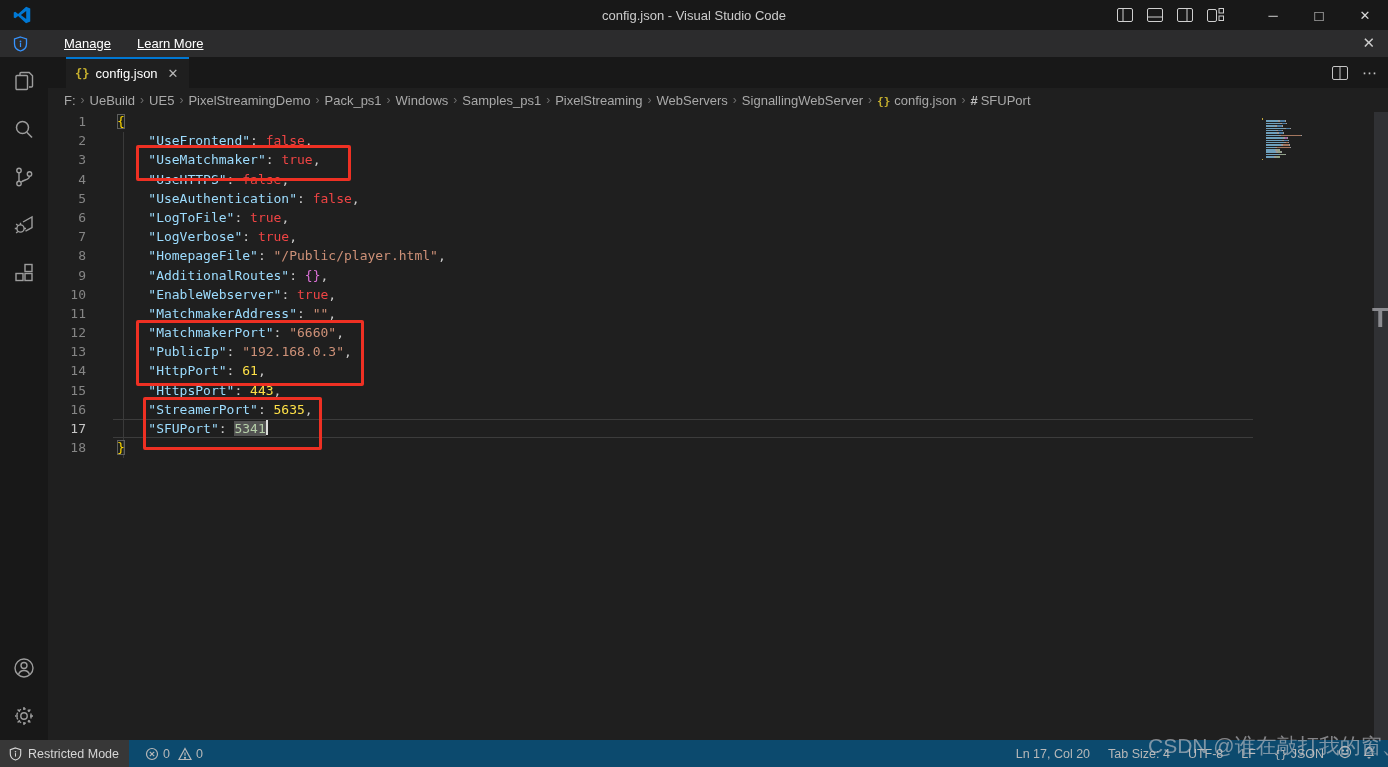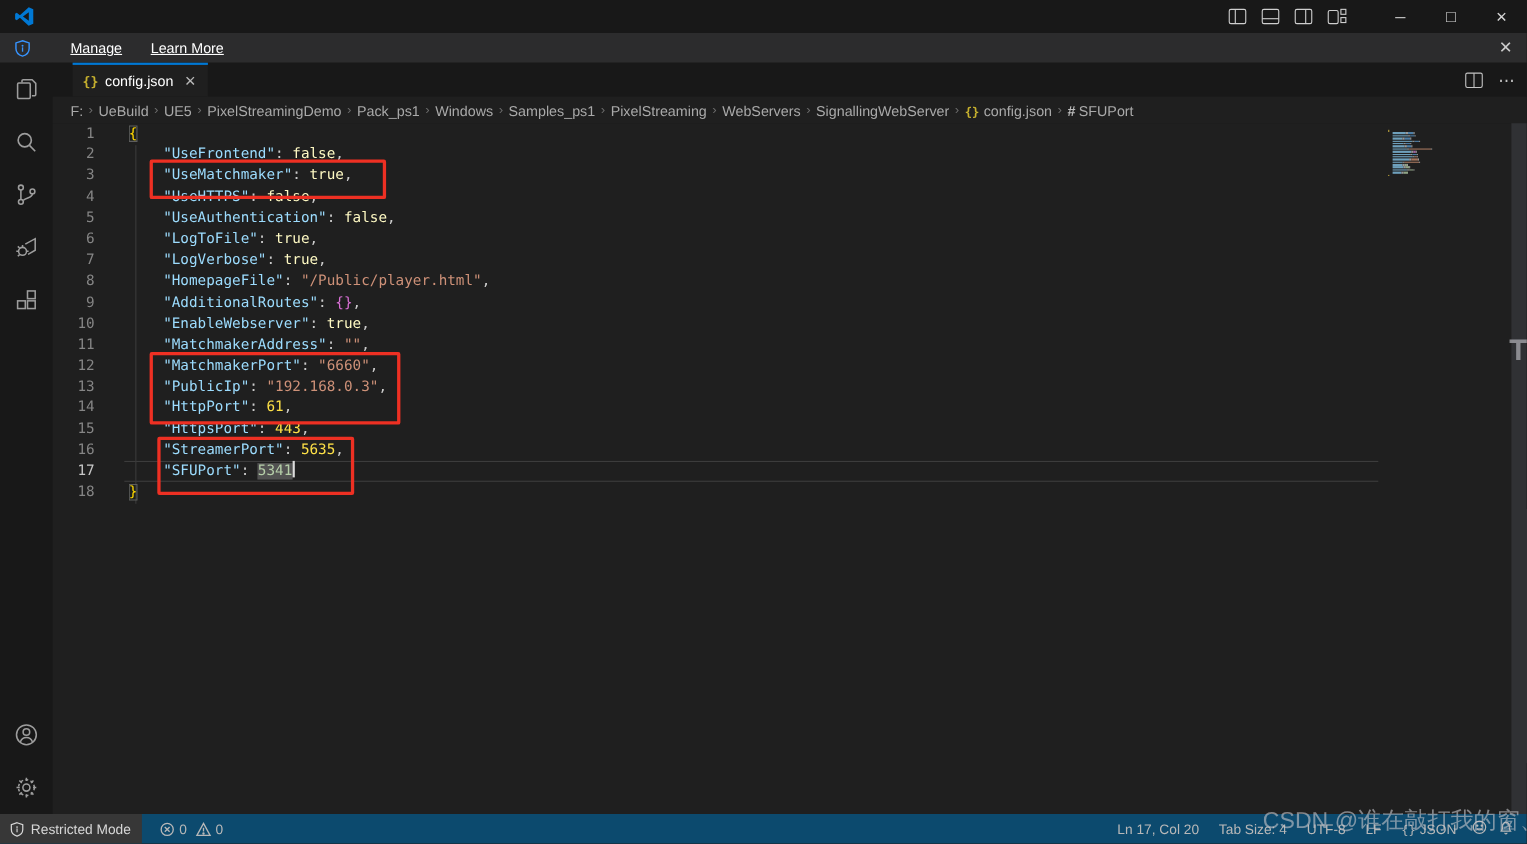--- a/index.html
+++ b/index.html
@@ -40,21 +40,21 @@
   .ab-icon{width:48px;height:48px;display:flex;align-items:center;justify-content:center;cursor:pointer;}
   .ab-bottom{position:absolute;bottom:0;left:0;}
   
   .editor{position:absolute;left:48px;top:112px;width:1340px;height:628px;background:#1f1f1f;
           font-family:"DejaVu Sans Mono",monospace;font-size:13px;}
   .gutter{position:absolute;left:0;top:0;width:52px;}
   .ln{height:19.2px;line-height:19.2px;text-align:right;padding-right:14px;color:#858585;}
   .ln.cur{color:#c6c6c6;}
   .code{position:absolute;left:69px;top:0;}
   .code-line{height:19.2px;line-height:19.2px;white-space:pre;}
-  .tk-key{color:#9cdcfe}.tk-str{color:#ce9178}.tk-num{color:#fde047}.tk-bool{color:#fef9c3}
+  .tk-key{color:#9cdcfe}.tk-str{color:#ce9178}.tk-num{color:#fde047}.tk-bool{color:#ef4444}
   .tk-pl{color:#cccccc}.tk-b1{color:#ffd700}.tk-b2{color:#da70d6}
   .tk-sel{color:#b5cea8;background:#525252;}
   .mbx{box-shadow:0 0 0 1px #5e5e5e inset;background:#1a2a1a33;}
   .cursor{display:inline-block;width:2px;height:15px;background:#dcdcdc;vertical-align:-2px;}
   .indent-guide{position:absolute;left:75px;top:20px;width:1px;height:326px;background:#3a3a3a;}
   .cur-line-box{position:absolute;left:65px;top:307.2px;width:1140px;height:19.2px;
                 border-top:1px solid #3c3c3c;border-bottom:1px solid #3c3c3c;box-sizing:border-box;}
   
   .minimap{position:absolute;left:1214px;top:6px;width:110px;}
   .mm-row{height:1.5px;margin-bottom:0.9px;white-space:nowrap;font-size:0;}
@@ -77,20 +77,21 @@
                   color:rgba(170,170,175,0.75);pointer-events:none;z-index:50;}
   svg{overflow:visible;}
 </style>
 </head>
 <body>
 
 <div class="titlebar">
   <svg class="vscode-logo" viewBox="0 0 24 24">
     <path fill="#0078d4" d="M17.5 0.9 L23 3.2 L23 20.8 L17.4 23.1 L6.8 13.4 L3 16.4 L1 15.4 L1 8.6 L3 7.6 L6.8 10.6 Z M17.6 6.7 L10.5 12 L17.6 17.3 Z"></path>
   </svg>
+  <div class="win-title">config.json - Visual Studio Code</div>
   <div class="tb-right">
     <div class="layout-icons">
       <svg width="16" height="14" viewBox="0 0 16 14">
           <rect x="0.5" y="0.5" width="15" height="13" rx="1.5" fill="none" stroke="#cfcfcf"></rect>
           <line x1="6" y1="0.5" x2="6" y2="13.5" stroke="#cfcfcf"></line>
         </svg>
       <svg width="16" height="14" viewBox="0 0 16 14">
           <rect x="0.5" y="0.5" width="15" height="13" rx="1.5" fill="none" stroke="#cfcfcf"></rect>
           <line x1="0.5" y1="9" x2="15.5" y2="9" stroke="#cfcfcf"></line>
         </svg>

